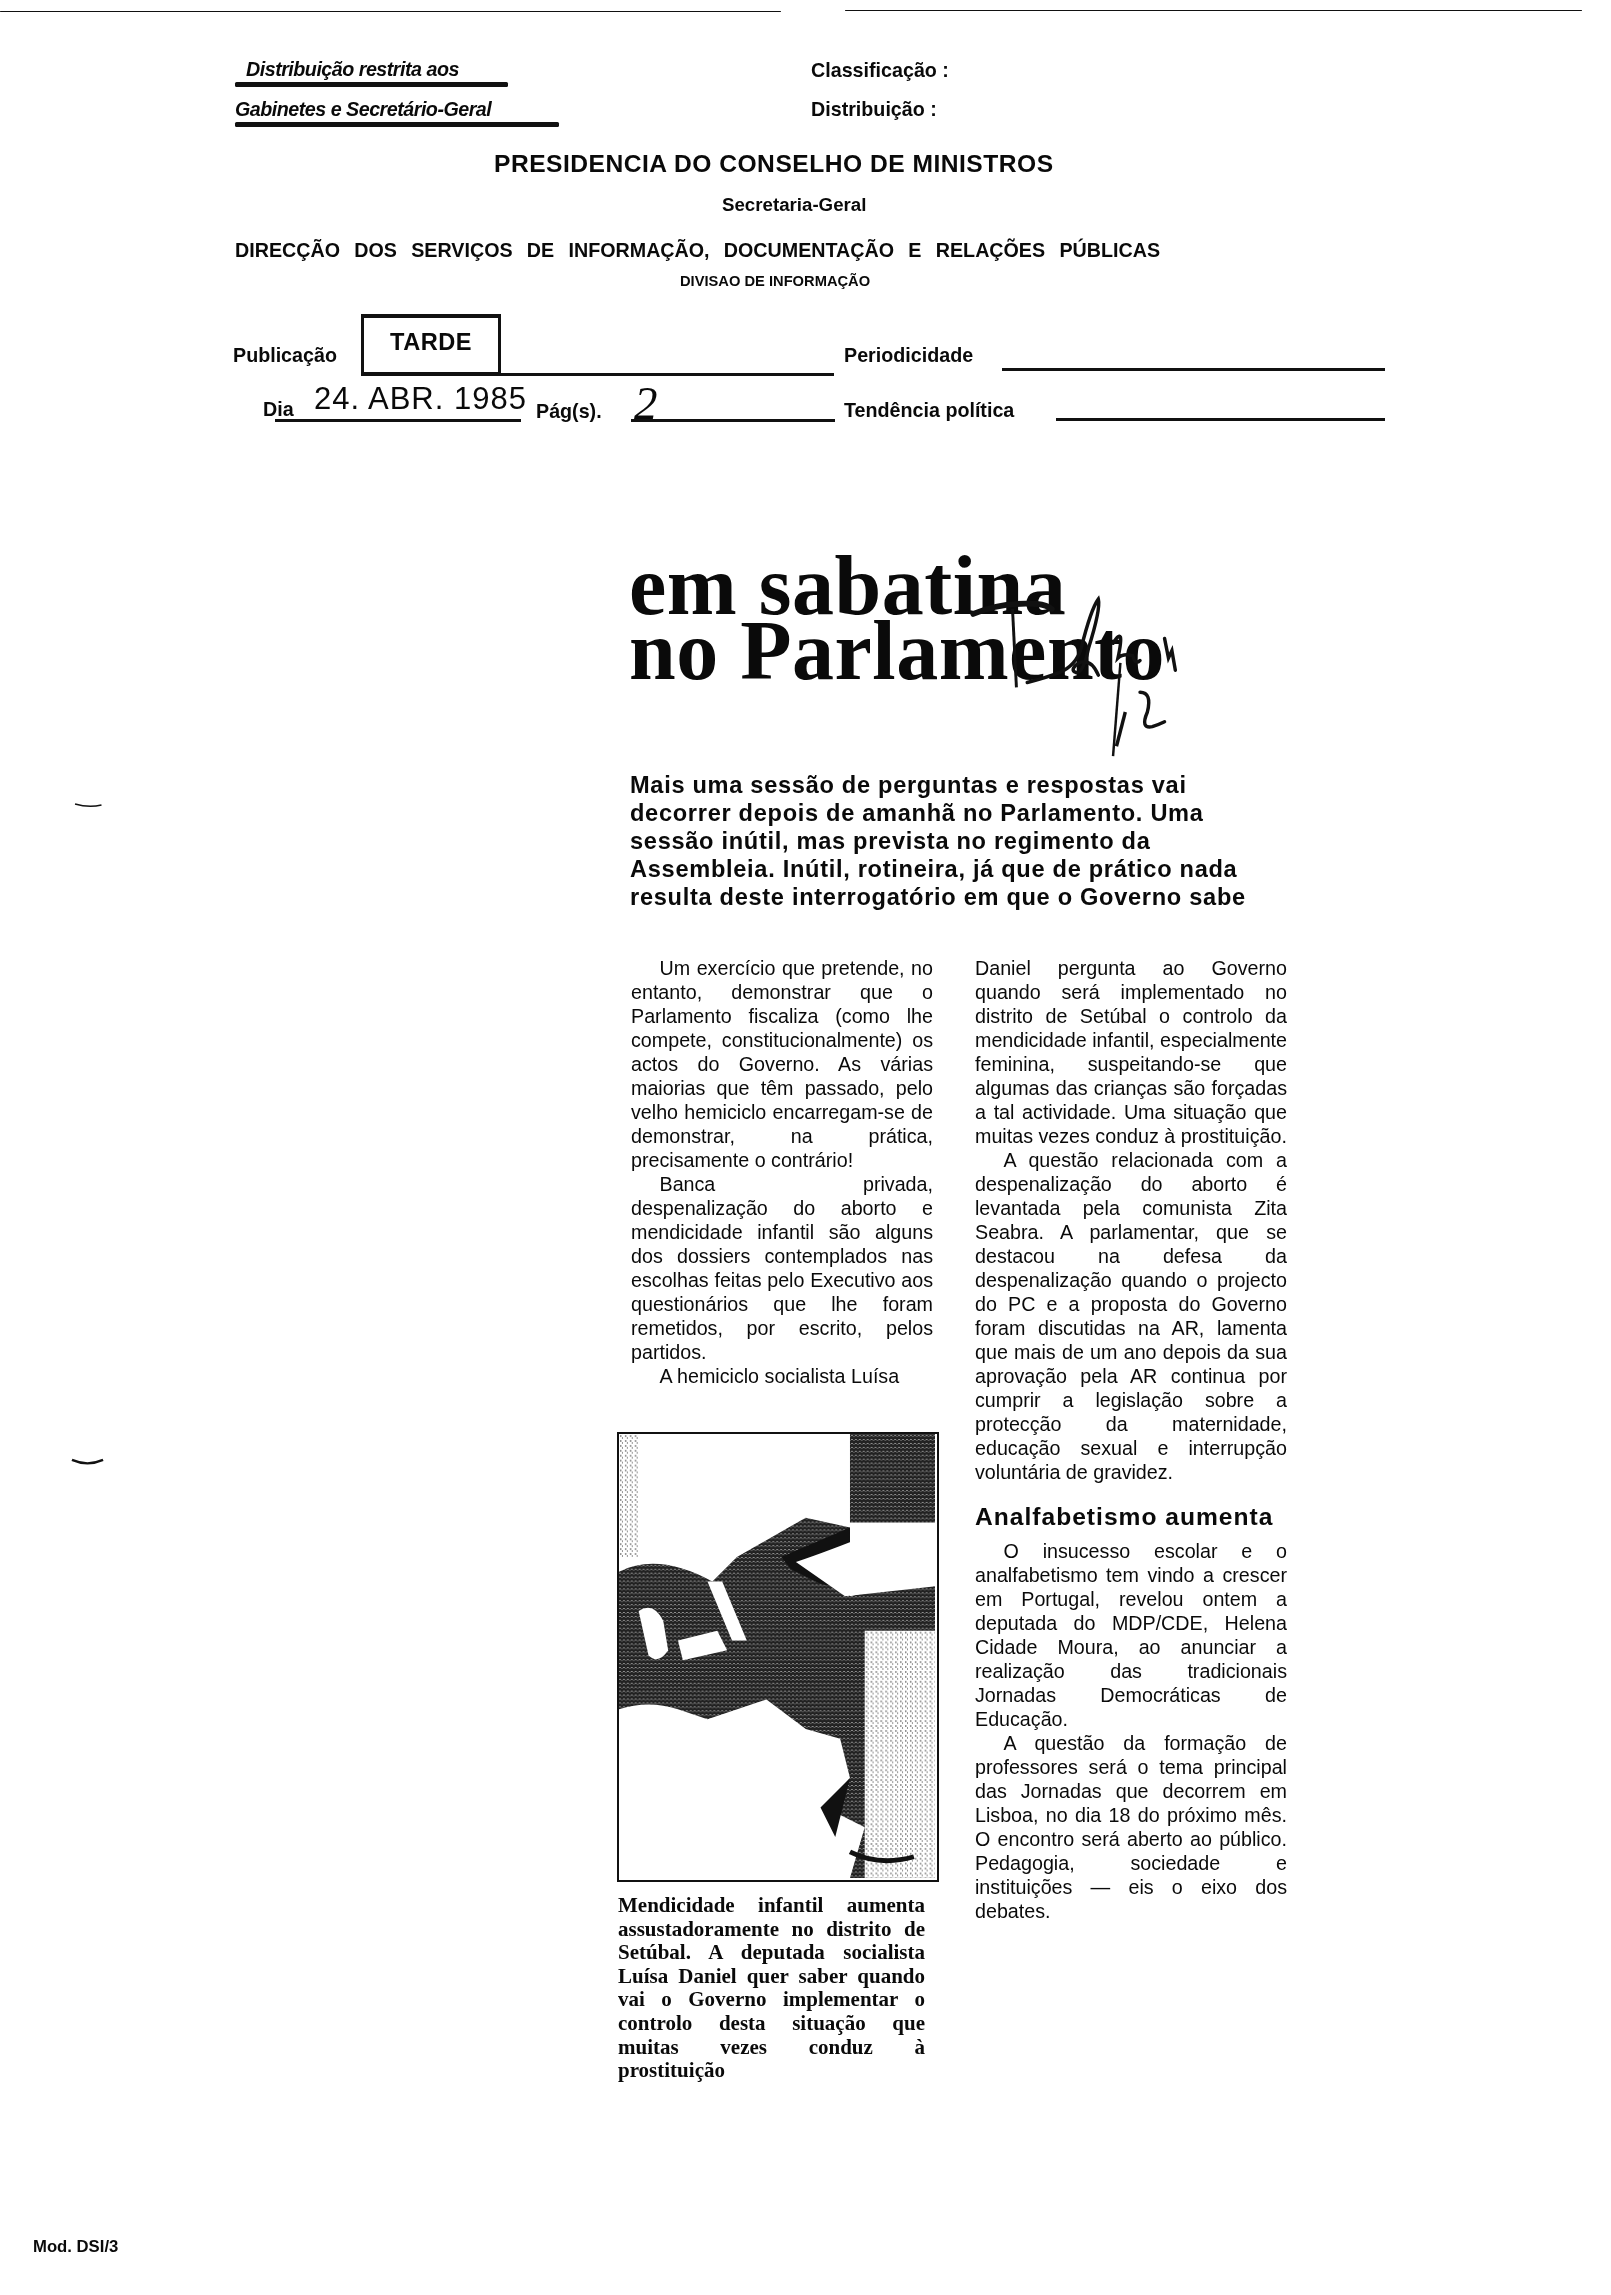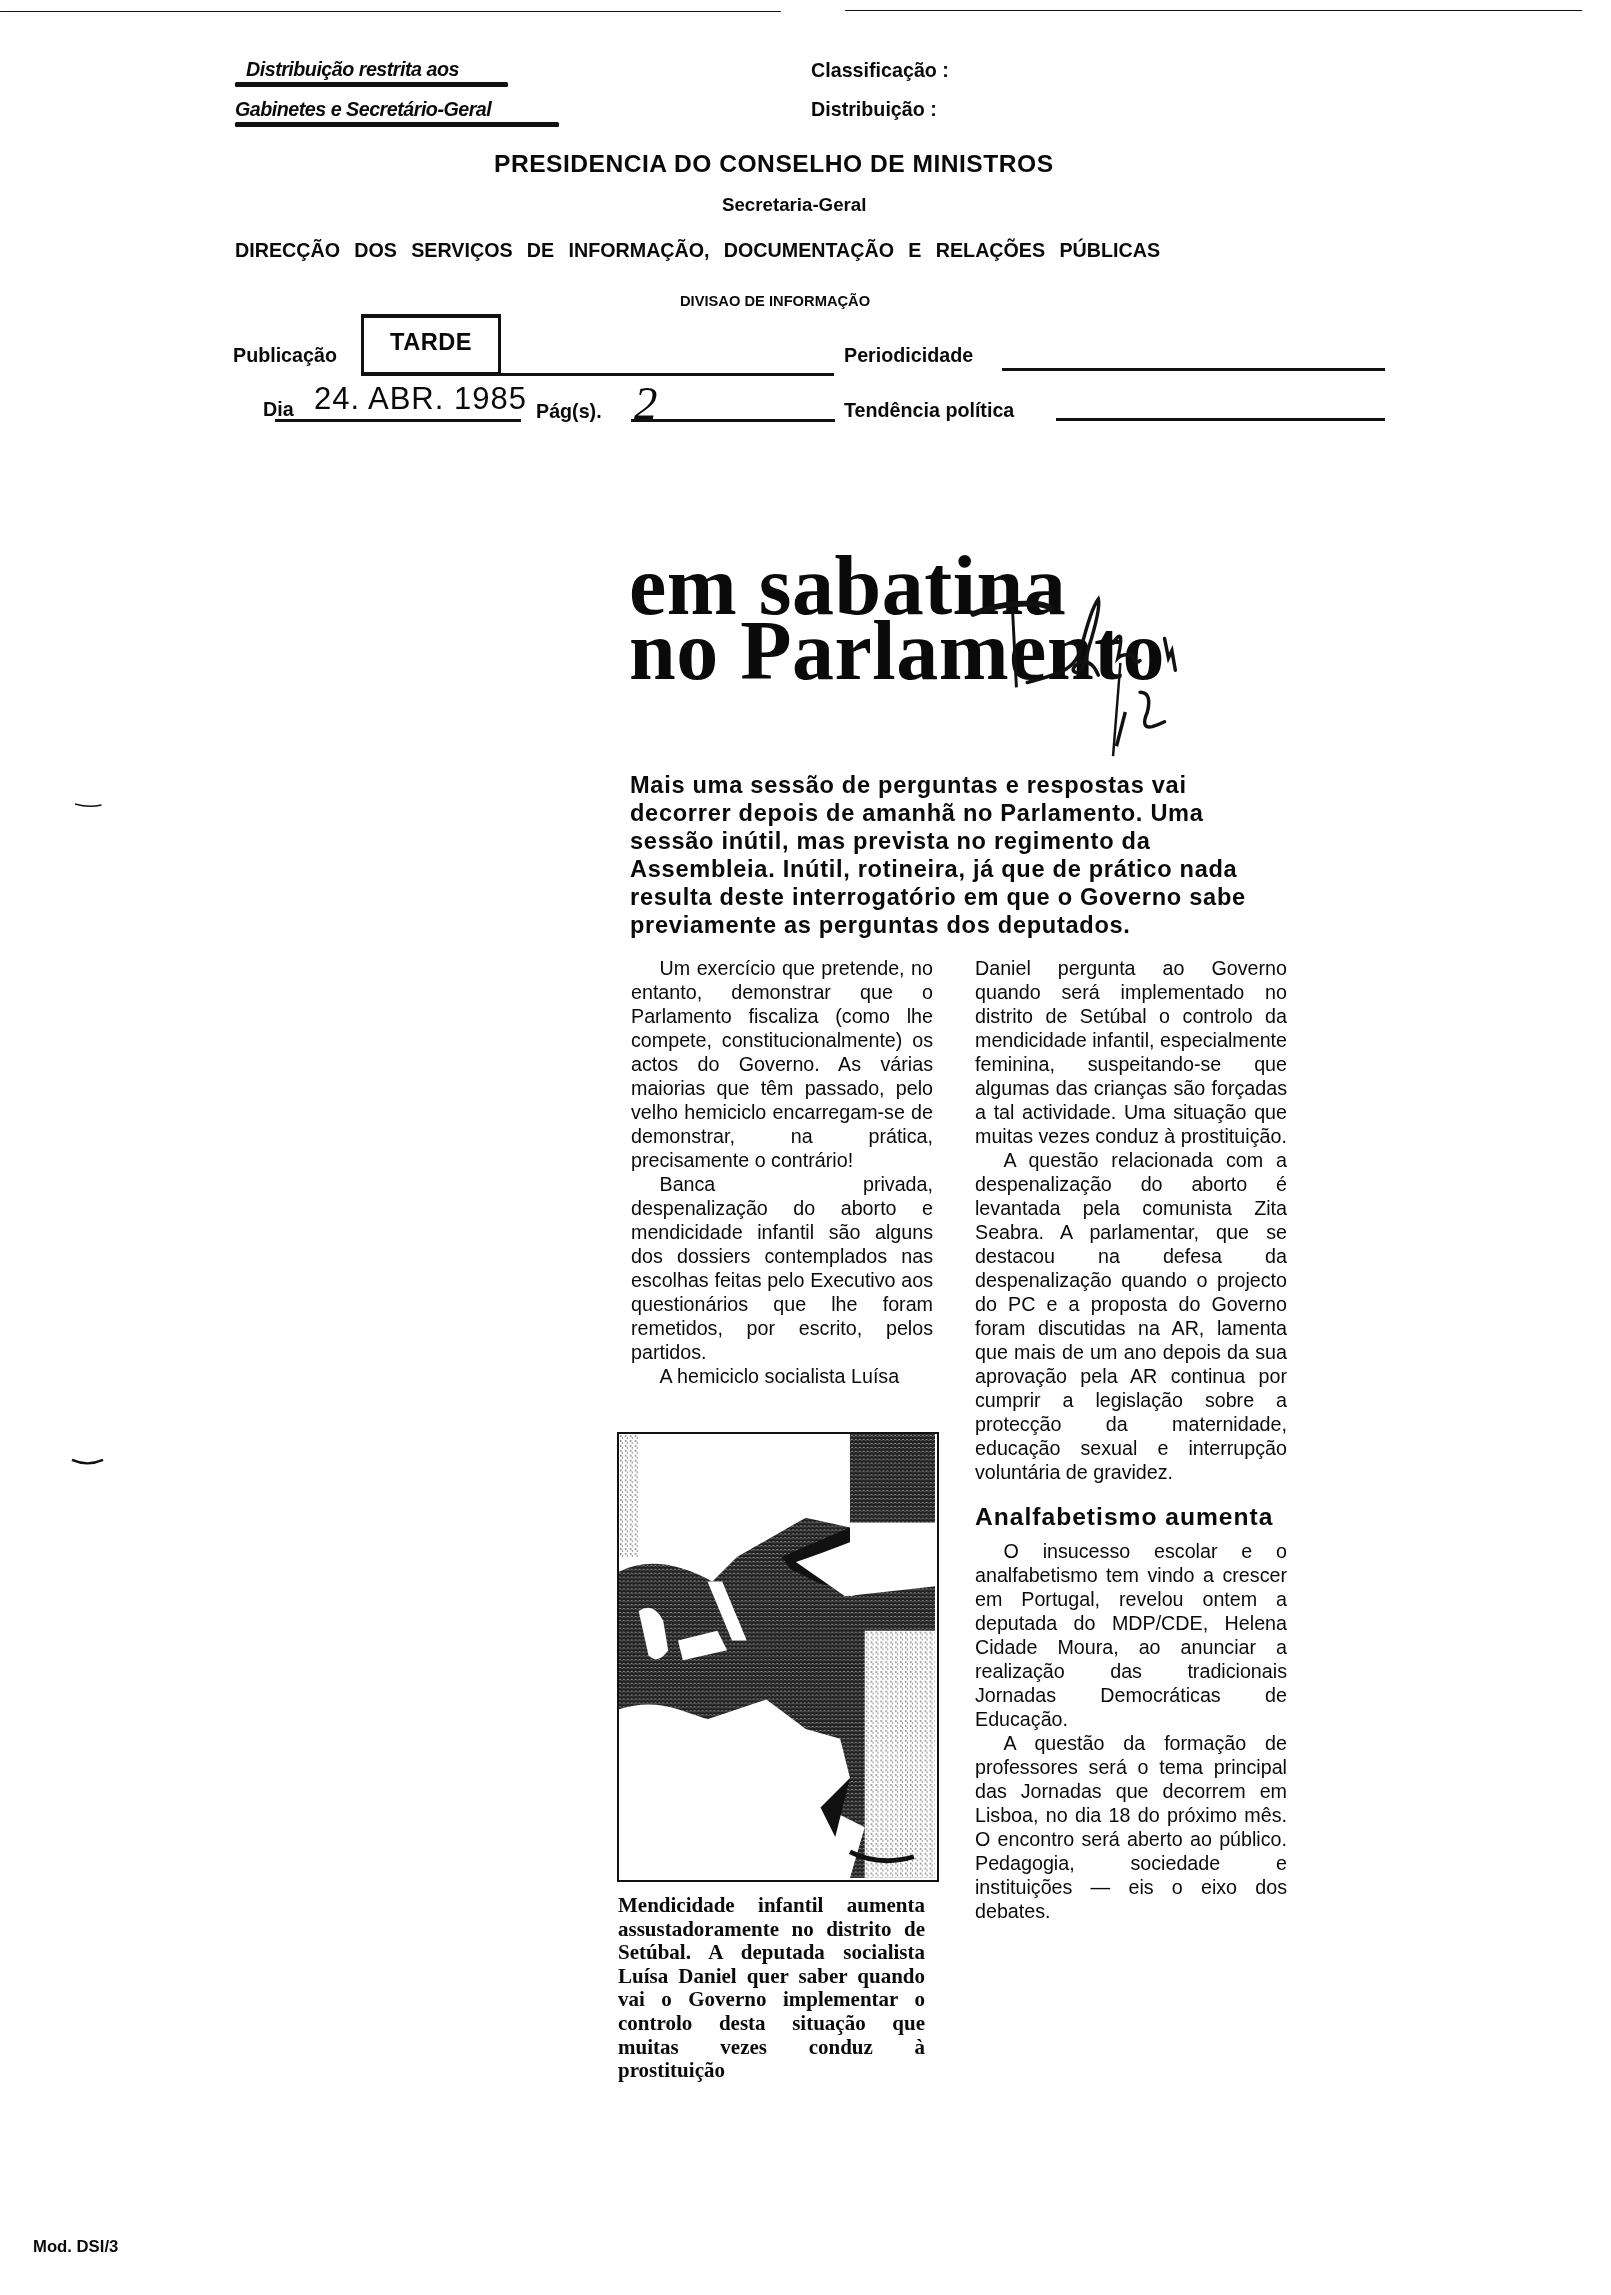--- a/index.html
+++ b/index.html
@@ -45,21 +45,21 @@
 <div class="hdr-ital-ul" style="left:235px;top:82px;width:273px;"></div>
 <div class="abs hdr-ital" style="left:235px;top:98px;">Gabinetes e Secretário-Geral</div>
 <div class="hdr-ital-ul" style="left:235px;top:122px;width:324px;"></div>
 
 <div class="abs hdr-label" style="left:811px;top:59px;">Classificação :</div>
 <div class="abs hdr-label" style="left:811px;top:98px;">Distribuição :</div>
 
 <div class="abs hdr-title" style="left:494px;top:150px;">PRESIDENCIA DO CONSELHO DE MINISTROS</div>
 <div class="abs hdr-sub" style="left:722px;top:194px;">Secretaria-Geral</div>
 <div class="abs hdr-dir" style="left:235px;top:239px;width:1150px;">DIRECÇÃO DOS SERVIÇOS DE INFORMAÇÃO, DOCUMENTAÇÃO E RELAÇÕES PÚBLICAS</div>
-<div class="abs hdr-div" style="left:680px;top:293px;">DIVISAO DE INFORMAÇÃO</div>
+<div class="abs hdr-div" style="left:680px;top:273px;">DIVISAO DE INFORMAÇÃO</div>
 
 <div class="abs hdr-label" style="left:233px;top:344px;">Publicação</div>
 <div class="stamp" style="left:361px;top:314px;width:140px;height:61px;">
   <span>TARDE</span>
 </div>
 <div class="field-line" style="left:361px;top:373px;width:473px;"></div>
 
 <div class="abs hdr-label" style="left:844px;top:344px;">Periodicidade</div>
 <div class="abs" style="left:1007px;top:344px;"></div>
 <div class="field-line" style="left:1002px;top:368px;width:383px;"></div>
@@ -101,21 +101,20 @@
   <path d="M360 280 Q385 280 375 320 Q360 355 385 350 Q400 345 410 340" stroke="#111" stroke-width="7" fill="none" stroke-linecap="round"></path>
   <path d="M312 390 L330 320" stroke="#111" stroke-width="7" fill="none"></path>
 </svg>
 
 <div class="abs lead" style="left:630px;top:771px;width:668px;">
   <div>Mais uma sessão de perguntas e respostas vai</div>
   <div>decorrer depois de amanhã no Parlamento. Uma</div>
   <div>sessão inútil, mas prevista no regimento da</div>
   <div>Assembleia. Inútil, rotineira, já que de prático nada</div>
   <div>resulta deste interrogatório em que o Governo sabe</div>
-  <div>previamente as perguntas dos deputados.</div>
 </div>
 
 <div class="abs col" style="left:631px;top:956px;width:302px;">
   <p>Um exercício que pretende, no entanto, demonstrar que o Parlamento fiscaliza (como lhe compete, constitucionalmente) os actos do Governo. As várias maiorias que têm passado, pelo velho hemiciclo encarregam-se de demonstrar, na prática, precisamente o contrário!</p>
   <p>Banca privada, despenalização do aborto e mendicidade infantil são alguns dos dossiers contemplados nas escolhas feitas pelo Executivo aos questionários que lhe foram remetidos, por escrito, pelos partidos.</p>
   <p>A hemiciclo socialista Luísa</p>
 </div>
 
 <div class="photo" style="left:617px;top:1432px;width:322px;height:450px;">
   <svg width="316" height="444" viewBox="0 0 643 903">

